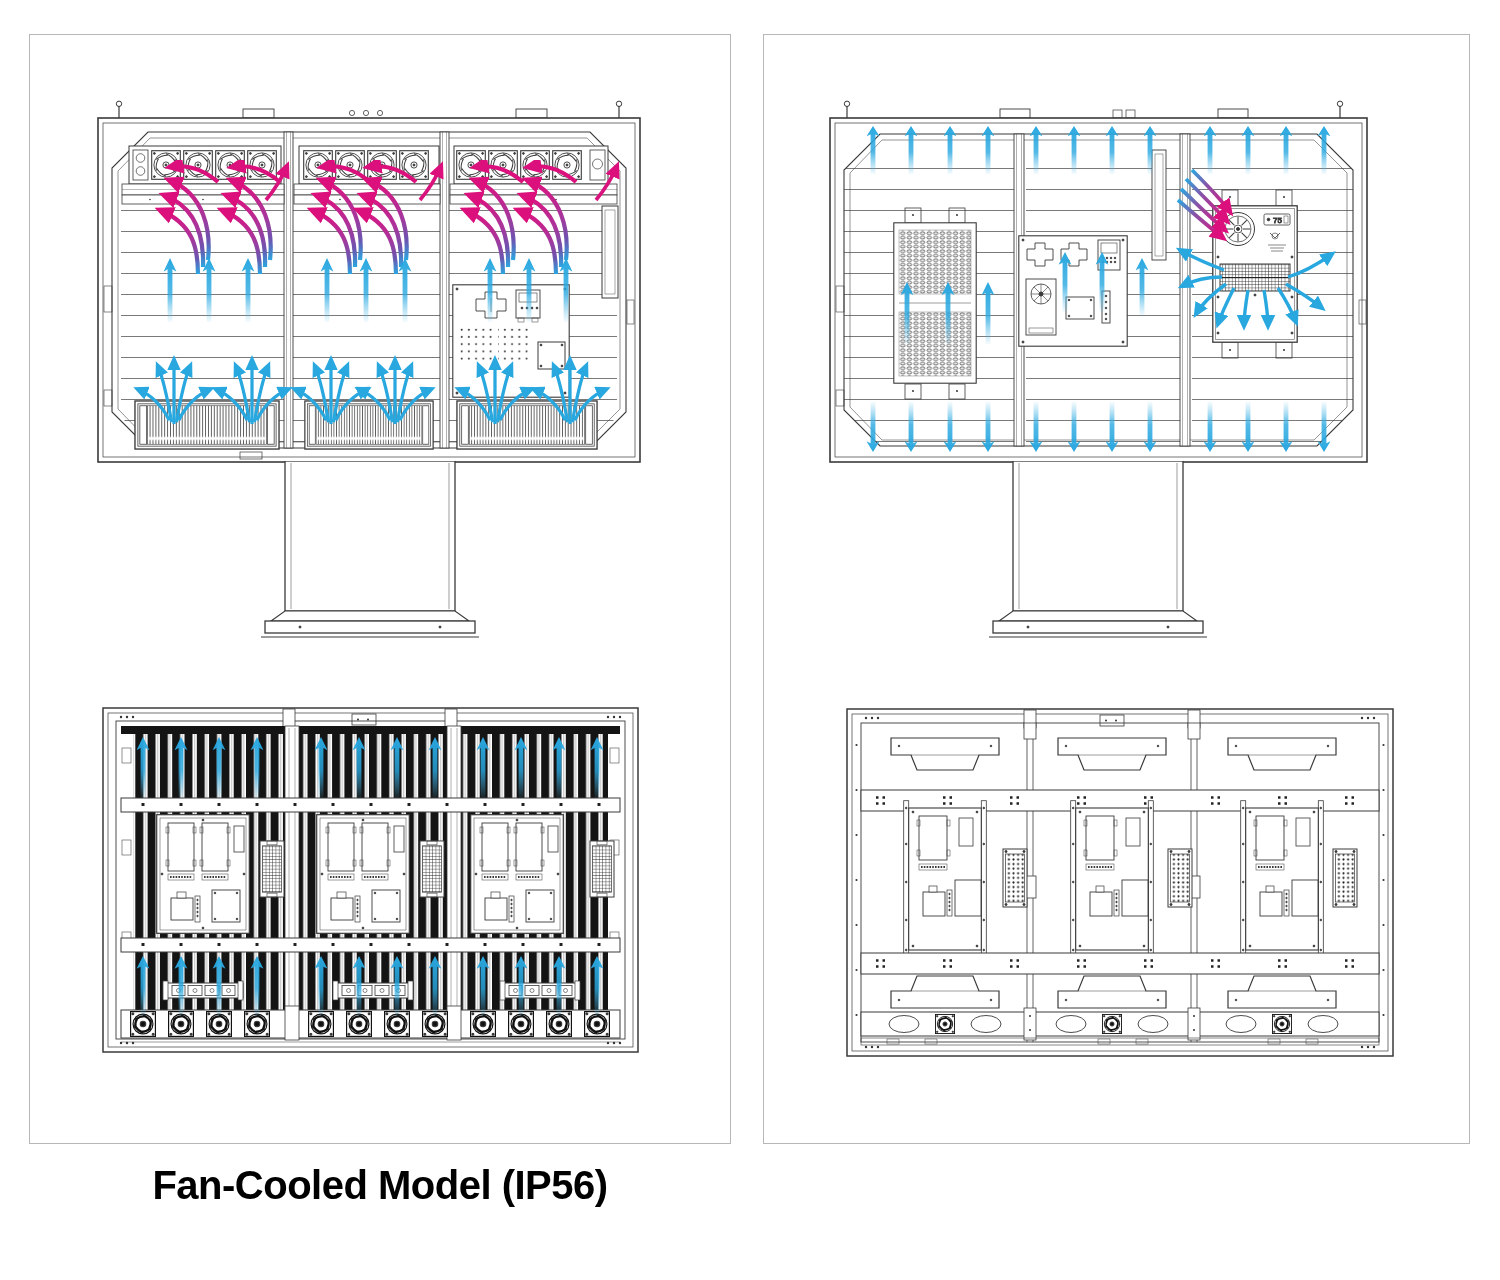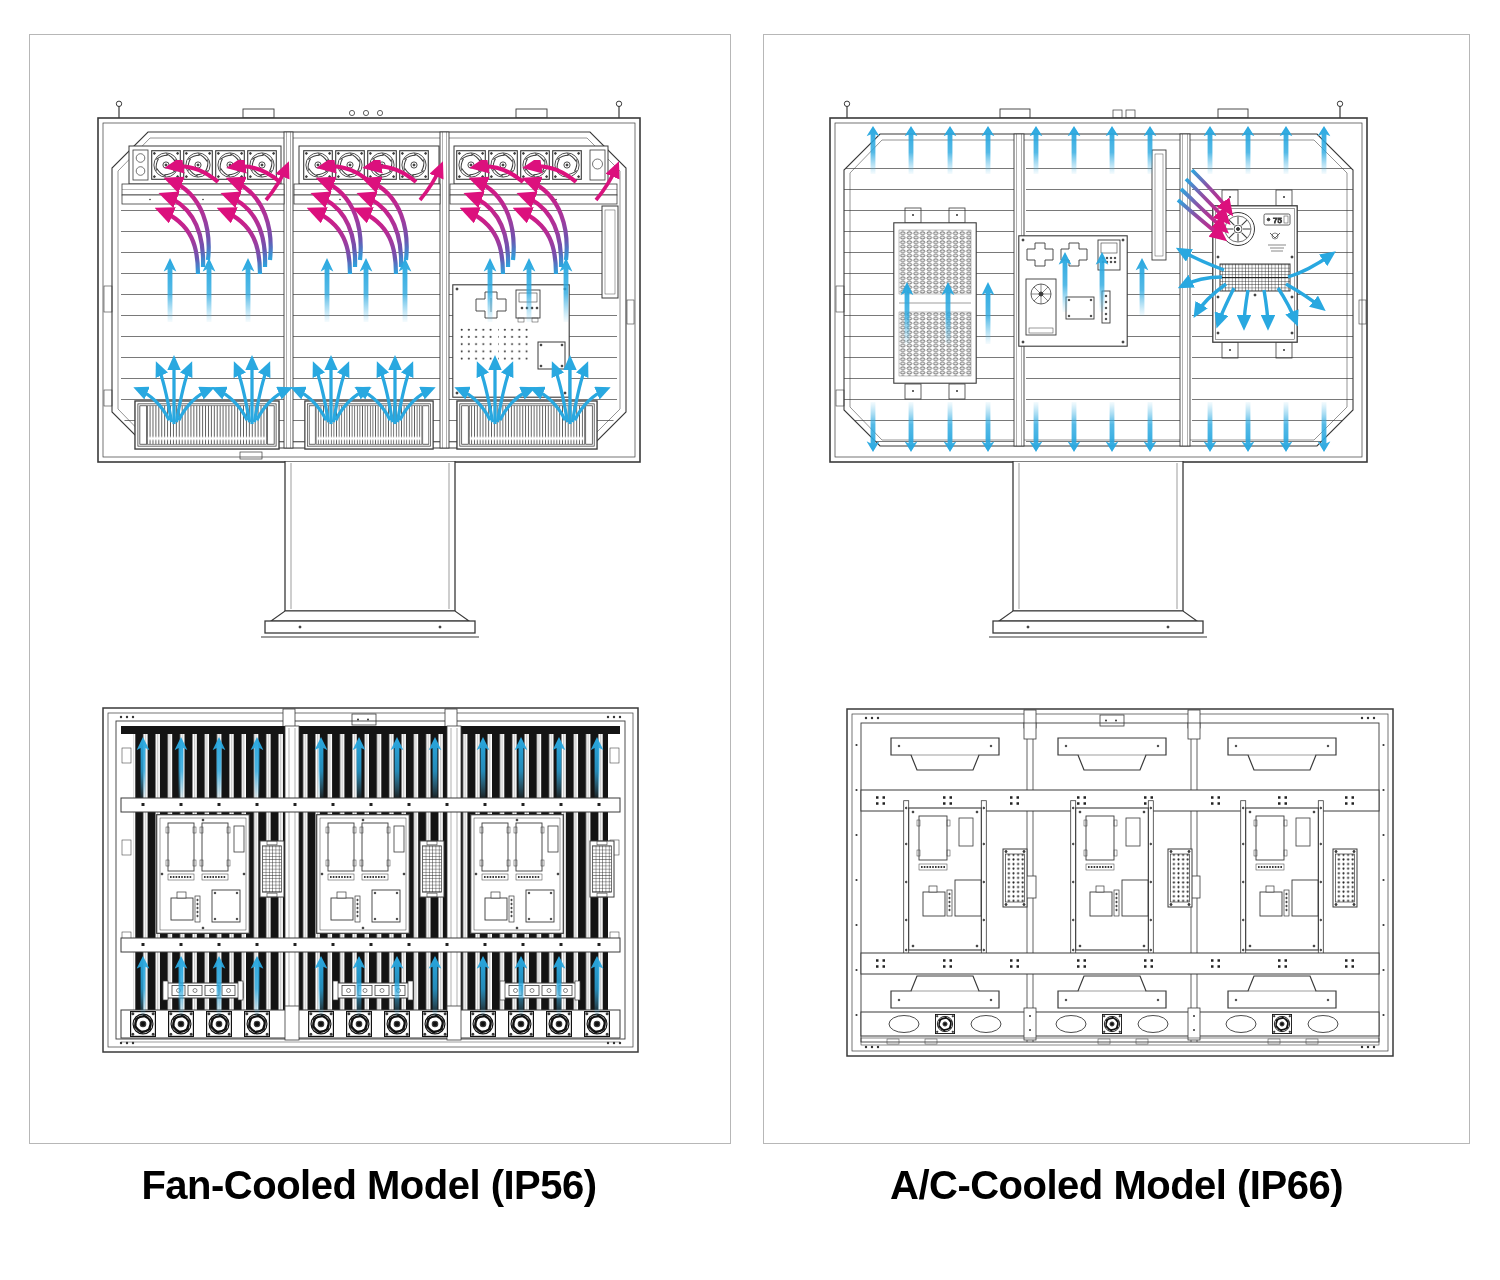--- a/index.html
+++ b/index.html
@@ -4,21 +4,21 @@
 <style>
   html,body{margin:0;padding:0;background:#fff;}
   #canvas{position:relative;width:1500px;height:1280px;background:#fff;overflow:hidden;
           font-family:"Liberation Sans",sans-serif;}
   .panel{position:absolute;border:1px solid #b7b7b7;background:#fff;box-sizing:border-box;}
   #panel-left{left:29px;top:34px;width:702px;height:1110px;}
   #panel-right{left:763px;top:34px;width:707px;height:1110px;}
   .panel svg{display:block;width:100%;height:100%;}
   .caption{position:absolute;top:1163px;text-align:center;color:#000;
            font-size:40px;font-weight:700;letter-spacing:-0.5px;}
-  #cap-left{left:18px;width:702px;}
+  #cap-left{left:29px;width:702px;}
   #cap-right{left:763px;width:707px;}
   svg text{font-family:"Liberation Sans",sans-serif;}
 </style>
 </head>
 <body>
 
 <div id="canvas">
 
 <svg width="0" height="0" style="position:absolute" aria-hidden="true">
 <defs>
@@ -882,15 +882,14 @@
       <rect x="1098" y="1039" width="12" height="5"></rect>
             <rect x="1136" y="1039" width="12" height="5"></rect>
       <rect x="1268" y="1039" width="12" height="5"></rect>
             <rect x="1306" y="1039" width="12" height="5"></rect>
     </g>
   </g>
 </svg>
 </section>
 
 <div class="caption" id="cap-left">Fan-Cooled Model (IP56)</div>
-<div class="caption" id="cap-right">A/C-Cooled Model (IP66)</div>
 
 </div>
 
 </body></html>

